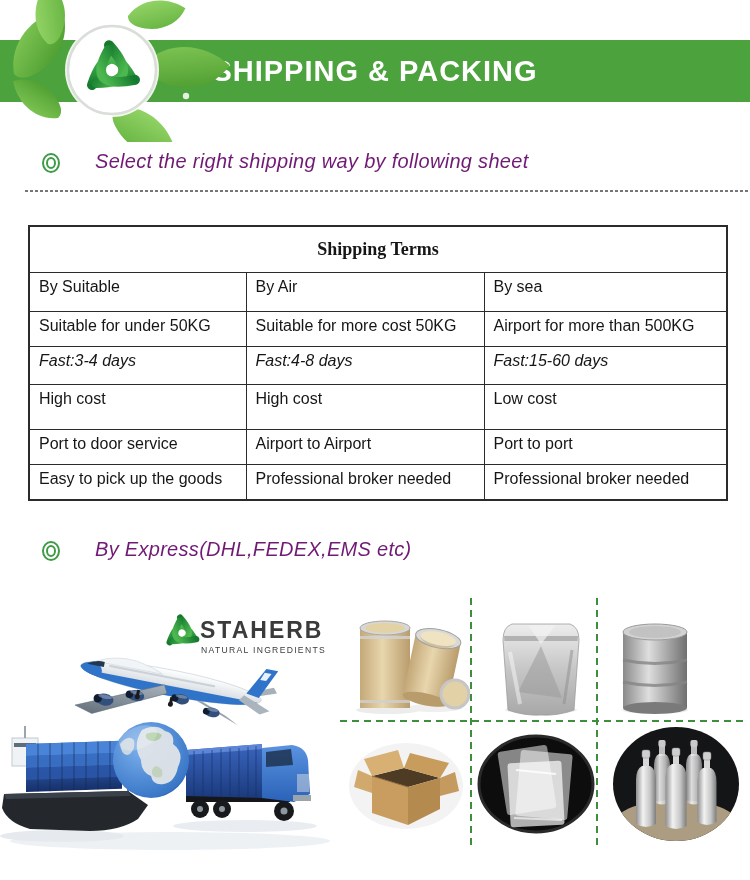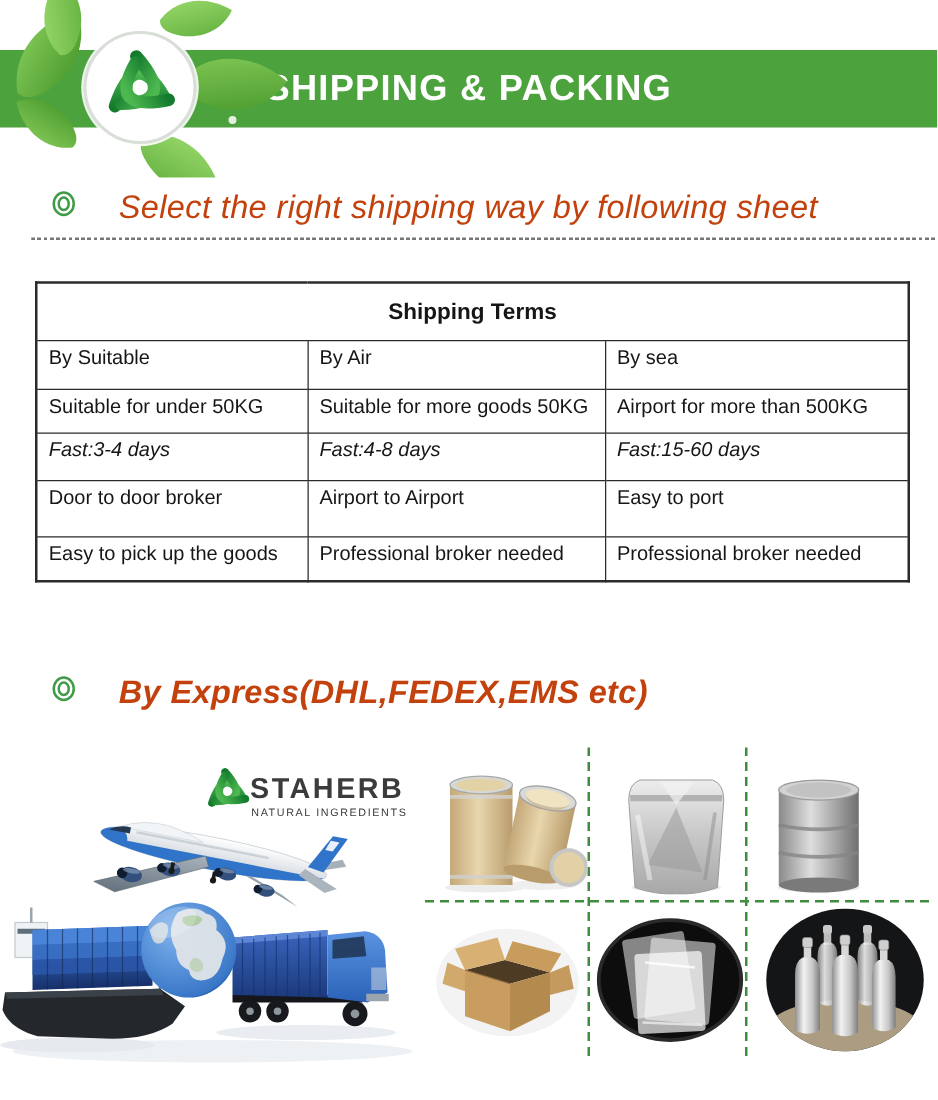--- a/index.html
+++ b/index.html
@@ -10,38 +10,38 @@
   .banner-bar { position:absolute; left:0; top:40px; width:750px; height:62px; background:#4CA23C; }
   .banner-title { position:absolute; left:0; top:40px; width:750px; height:62px; line-height:62px;
     text-align:center; color:#ffffff; font-size:29px; font-weight:bold; letter-spacing:1px; }
   .banner-logo { position:absolute; left:0; top:0; }
 
   
   .bullet { position:absolute; width:18px; height:20px; border:2px solid #3f9b45; border-radius:50%; }
   .bullet::after { content:""; position:absolute; inset:2px; border:2px solid #3f9b45; border-radius:50%; }
   .b1 { left:42px; top:153px; }
   .b2 { left:42px; top:541px; }
-  .sec-title { position:absolute; font-style:italic; font-size:26px; color:#c2410c; letter-spacing:0.3px; }
+  .sec-title { position:absolute; font-style:italic; font-size:20px; color:#701a75; letter-spacing:0.3px; }
   .h1 { left:95px; top:150px; }
-  .h2 { left:95px; top:538px;font-weight:bold; }
+  .h2 { left:95px; top:538px; }
   .dotline { position:absolute; left:25px; top:190px; width:723px; height:2px;
     background:repeating-linear-gradient(90deg,#767676 0 3px,transparent 3px 5px); }
 
   
   table.terms { position:absolute; left:28px; top:225px; width:698px; border-collapse:collapse;
     table-layout:fixed; border:2px solid #2b2b2b; font-size:16px; color:#161616; }
   table.terms td { border:1px solid #2b2b2b; padding:5px 9px; vertical-align:top; overflow:hidden; white-space:nowrap; }
-  table.terms tr.t-title td { text-align:center; vertical-align:middle; font-weight:bold; font-size:18px; padding:12px; }
+  table.terms tr.t-title td { text-align:center; vertical-align:middle; font-weight:bold; font-size:18px; padding:12px;font-family:Liberation Serif, serif; }
   table.terms tr:nth-child(1){ height:43px; }
   table.terms tr:nth-child(2){ height:39px; }
   table.terms tr:nth-child(3){ height:35px;padding-left:19px; }
   table.terms tr:nth-child(4){ height:38px;font-style:italic; }
   table.terms tr:nth-child(5){ height:45px; }
   table.terms tr:nth-child(6){ height:35px; }
-  table.terms tr:nth-child(7){ height:35px;text-align:right; }
+  table.terms tr:nth-child(7){ height:35px; }
 
   
   .collage { position:absolute; left:0; top:598px; }
   .pack-grid { position:absolute; left:340px; top:598px; width:410px; height:252px; }
   .pack-grid svg { position:absolute; }
   .dash-v { position:absolute; width:2px; top:0; height:248px;
     background:repeating-linear-gradient(180deg,#3e8e3e 0 7px,transparent 7px 12px); }
   .dash-h { position:absolute; height:2px; left:0; width:408px; top:122px;
     background:repeating-linear-gradient(90deg,#3e8e3e 0 7px,transparent 7px 12px); }
   .v1 { left:130px; } .v2 { left:256px; }
@@ -103,32 +103,37 @@
         <tr class="t-title">
           <td colspan="3">Shipping Terms</td>
         </tr>
     <tr>
       <td>By Suitable</td>
       <td>By Air</td>
       <td>By sea</td>
     </tr>
     <tr>
       <td>Suitable for under 50KG</td>
-      <td>Suitable for more goods 50KG</td>
+      <td>Suitable for more cost 50KG</td>
       <td>Airport for more than 500KG</td>
     </tr>
     <tr>
       <td>Fast:3-4 days</td>
       <td>Fast:4-8 days</td>
       <td>Fast:15-60 days</td>
     </tr>
     <tr>
-      <td>Door to door broker</td>
+      <td>High cost</td>
+      <td>High cost</td>
+      <td>Low cost</td>
+    </tr>
+    <tr>
+      <td>Port to door service</td>
       <td>Airport to Airport</td>
-      <td>Easy to port</td>
+      <td>Port to port</td>
     </tr>
     <tr>
       <td>Easy to pick up the goods</td>
       <td>Professional broker needed</td>
       <td>Professional broker needed</td>
     </tr>
   </tbody>
     </table>
 
   <span class="bullet b2"></span>

